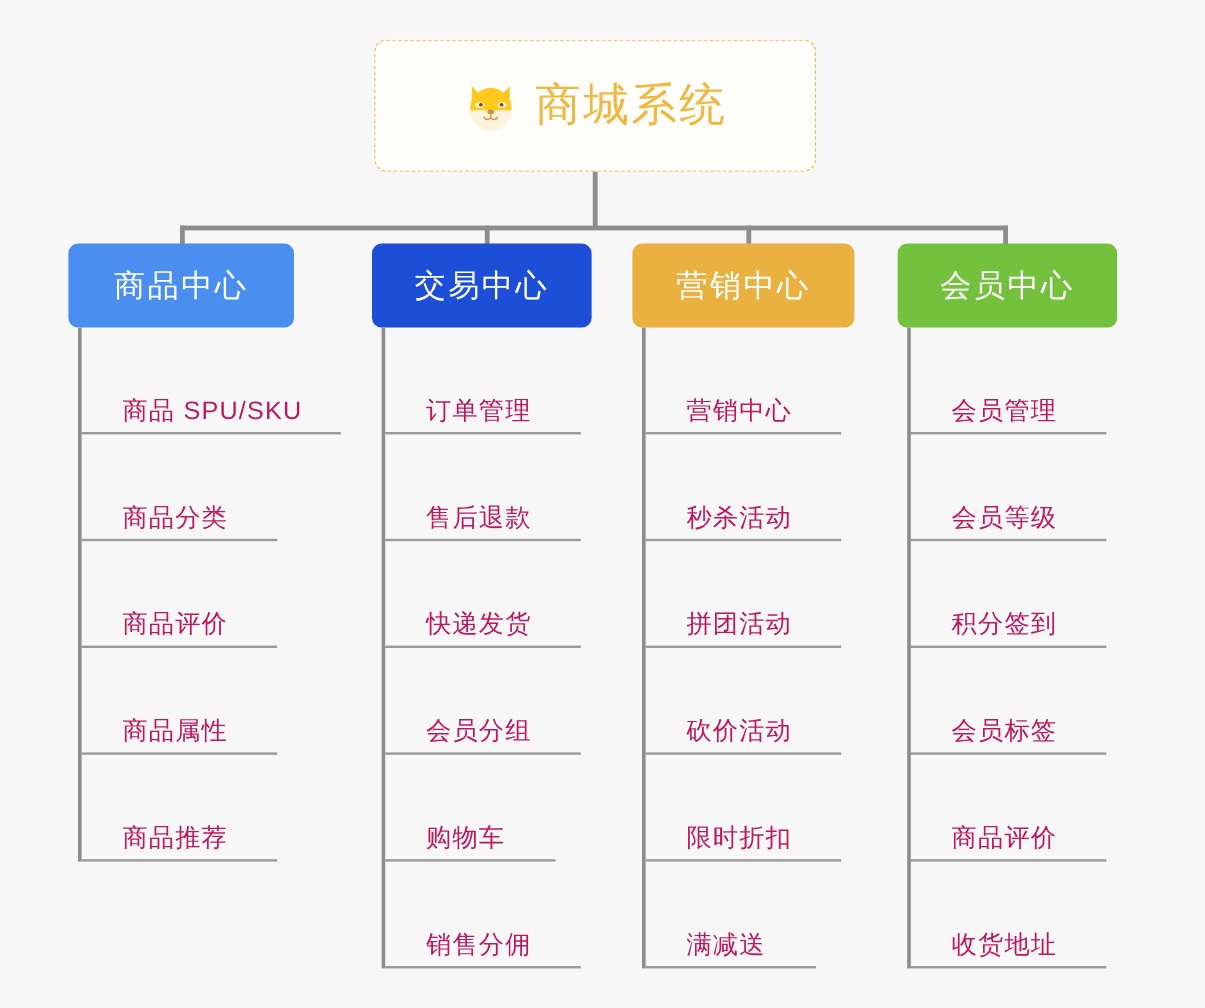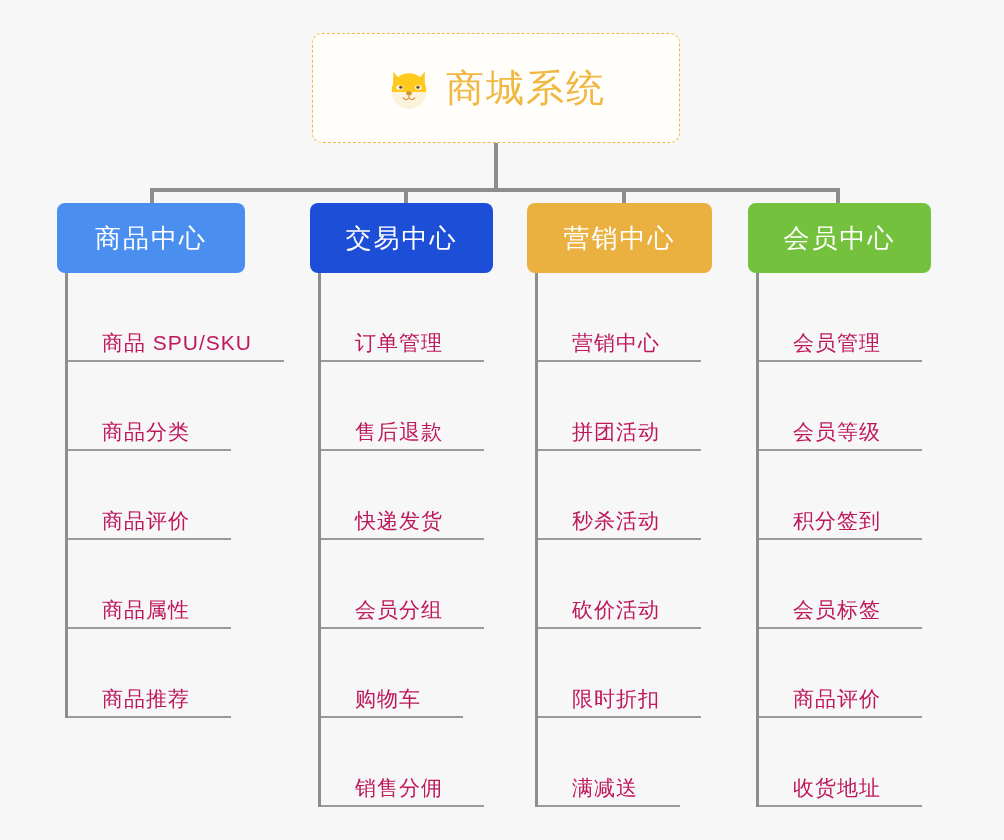--- a/index.html
+++ b/index.html
@@ -205,25 +205,25 @@
   <div class="column" style="left:527px; width:230px;">
     <div class="cat-box" style="width:185px; background:#eab040;">
       <span>营销中心</span>
     </div>
     <div class="leaf-list">
       <div class="leaf-item">
         <span class="leaf-label">营销中心</span>
         <span class="leaf-underline" style="width:163px;"></span>
       </div>
       <div class="leaf-item">
+        <span class="leaf-label">秒杀活动</span>
+        <span class="leaf-underline" style="width:163px;"></span>
+      </div>
+      <div class="leaf-item">
         <span class="leaf-label">拼团活动</span>
-        <span class="leaf-underline" style="width:163px;"></span>
-      </div>
-      <div class="leaf-item">
-        <span class="leaf-label">秒杀活动</span>
         <span class="leaf-underline" style="width:163px;"></span>
       </div>
       <div class="leaf-item">
         <span class="leaf-label">砍价活动</span>
         <span class="leaf-underline" style="width:163px;"></span>
       </div>
       <div class="leaf-item">
         <span class="leaf-label">限时折扣</span>
         <span class="leaf-underline" style="width:163px;"></span>
       </div>

